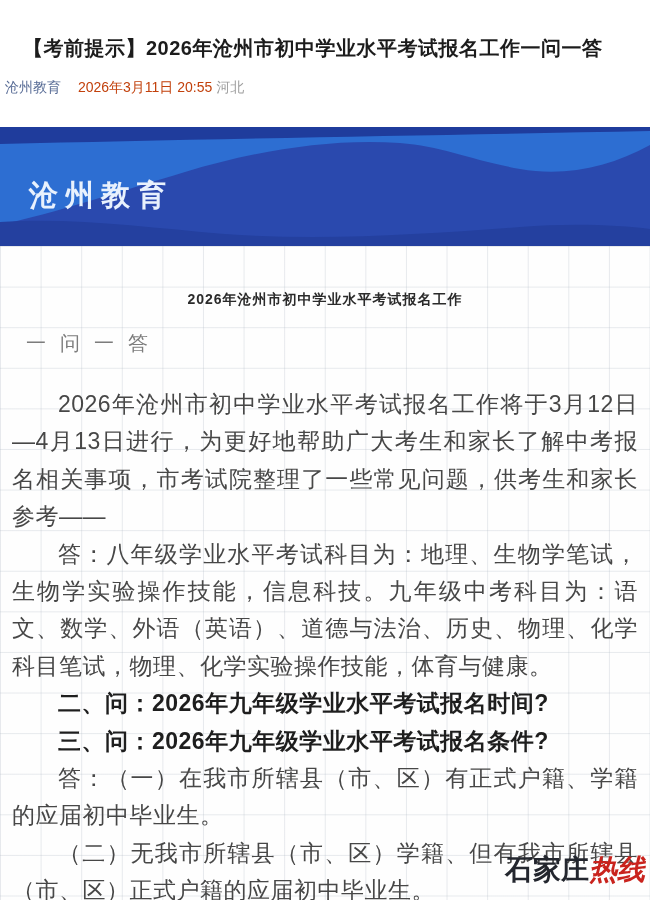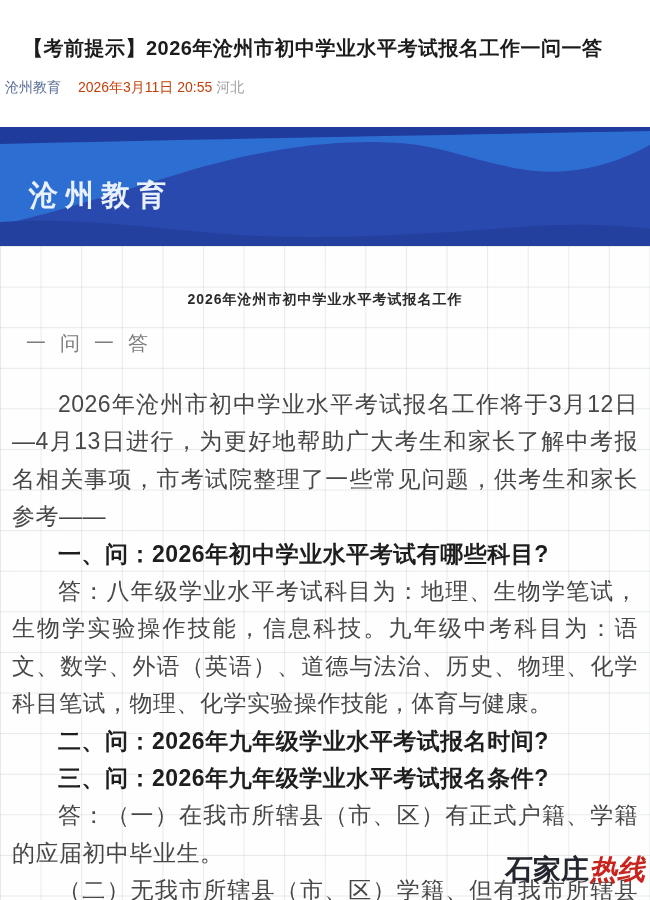--- a/index.html
+++ b/index.html
@@ -90,21 +90,20 @@
     </svg>
     <span class="banner-left">沧州教育</span>
   </div>
 
   <div class="content">
     <h2 class="content-heading">2026年沧州市初中学业水平考试报名工作</h2>
     <div class="content-subheading">一问一答</div>
 
     <div class="paras">
       <p class="a">2026年沧州市初中学业水平考试报名工作将于3月12日—4月13日进行，为更好地帮助广大考生和家长了解中考报名相关事项，市考试院整理了一些常见问题，供考生和家长参考——</p>
-      <p class="q">一、问：2026年初中学业水平考试有哪些科目?</p>
       <p class="a">答：八年级学业水平考试科目为：地理、生物学笔试，生物学实验操作技能，信息科技。九年级中考科目为：语文、数学、外语（英语）、道德与法治、历史、物理、化学科目笔试，物理、化学实验操作技能，体育与健康。</p>
       <p class="q">二、问：2026年九年级学业水平考试报名时间?</p>
       <p class="q">三、问：2026年九年级学业水平考试报名条件?</p>
       <p class="a">答：（一）在我市所辖县（市、区）有正式户籍、学籍的应届初中毕业生。</p>
       <p class="a">（二）无我市所辖县（市、区）学籍、但有我市所辖县（市、区）正式户籍的应届初中毕业生。</p>
     </div>
 
     <div class="watermark">
       <div class="wm-name">
         <span class="wm-dark">石家庄</span><span class="wm-red">热线</span>

